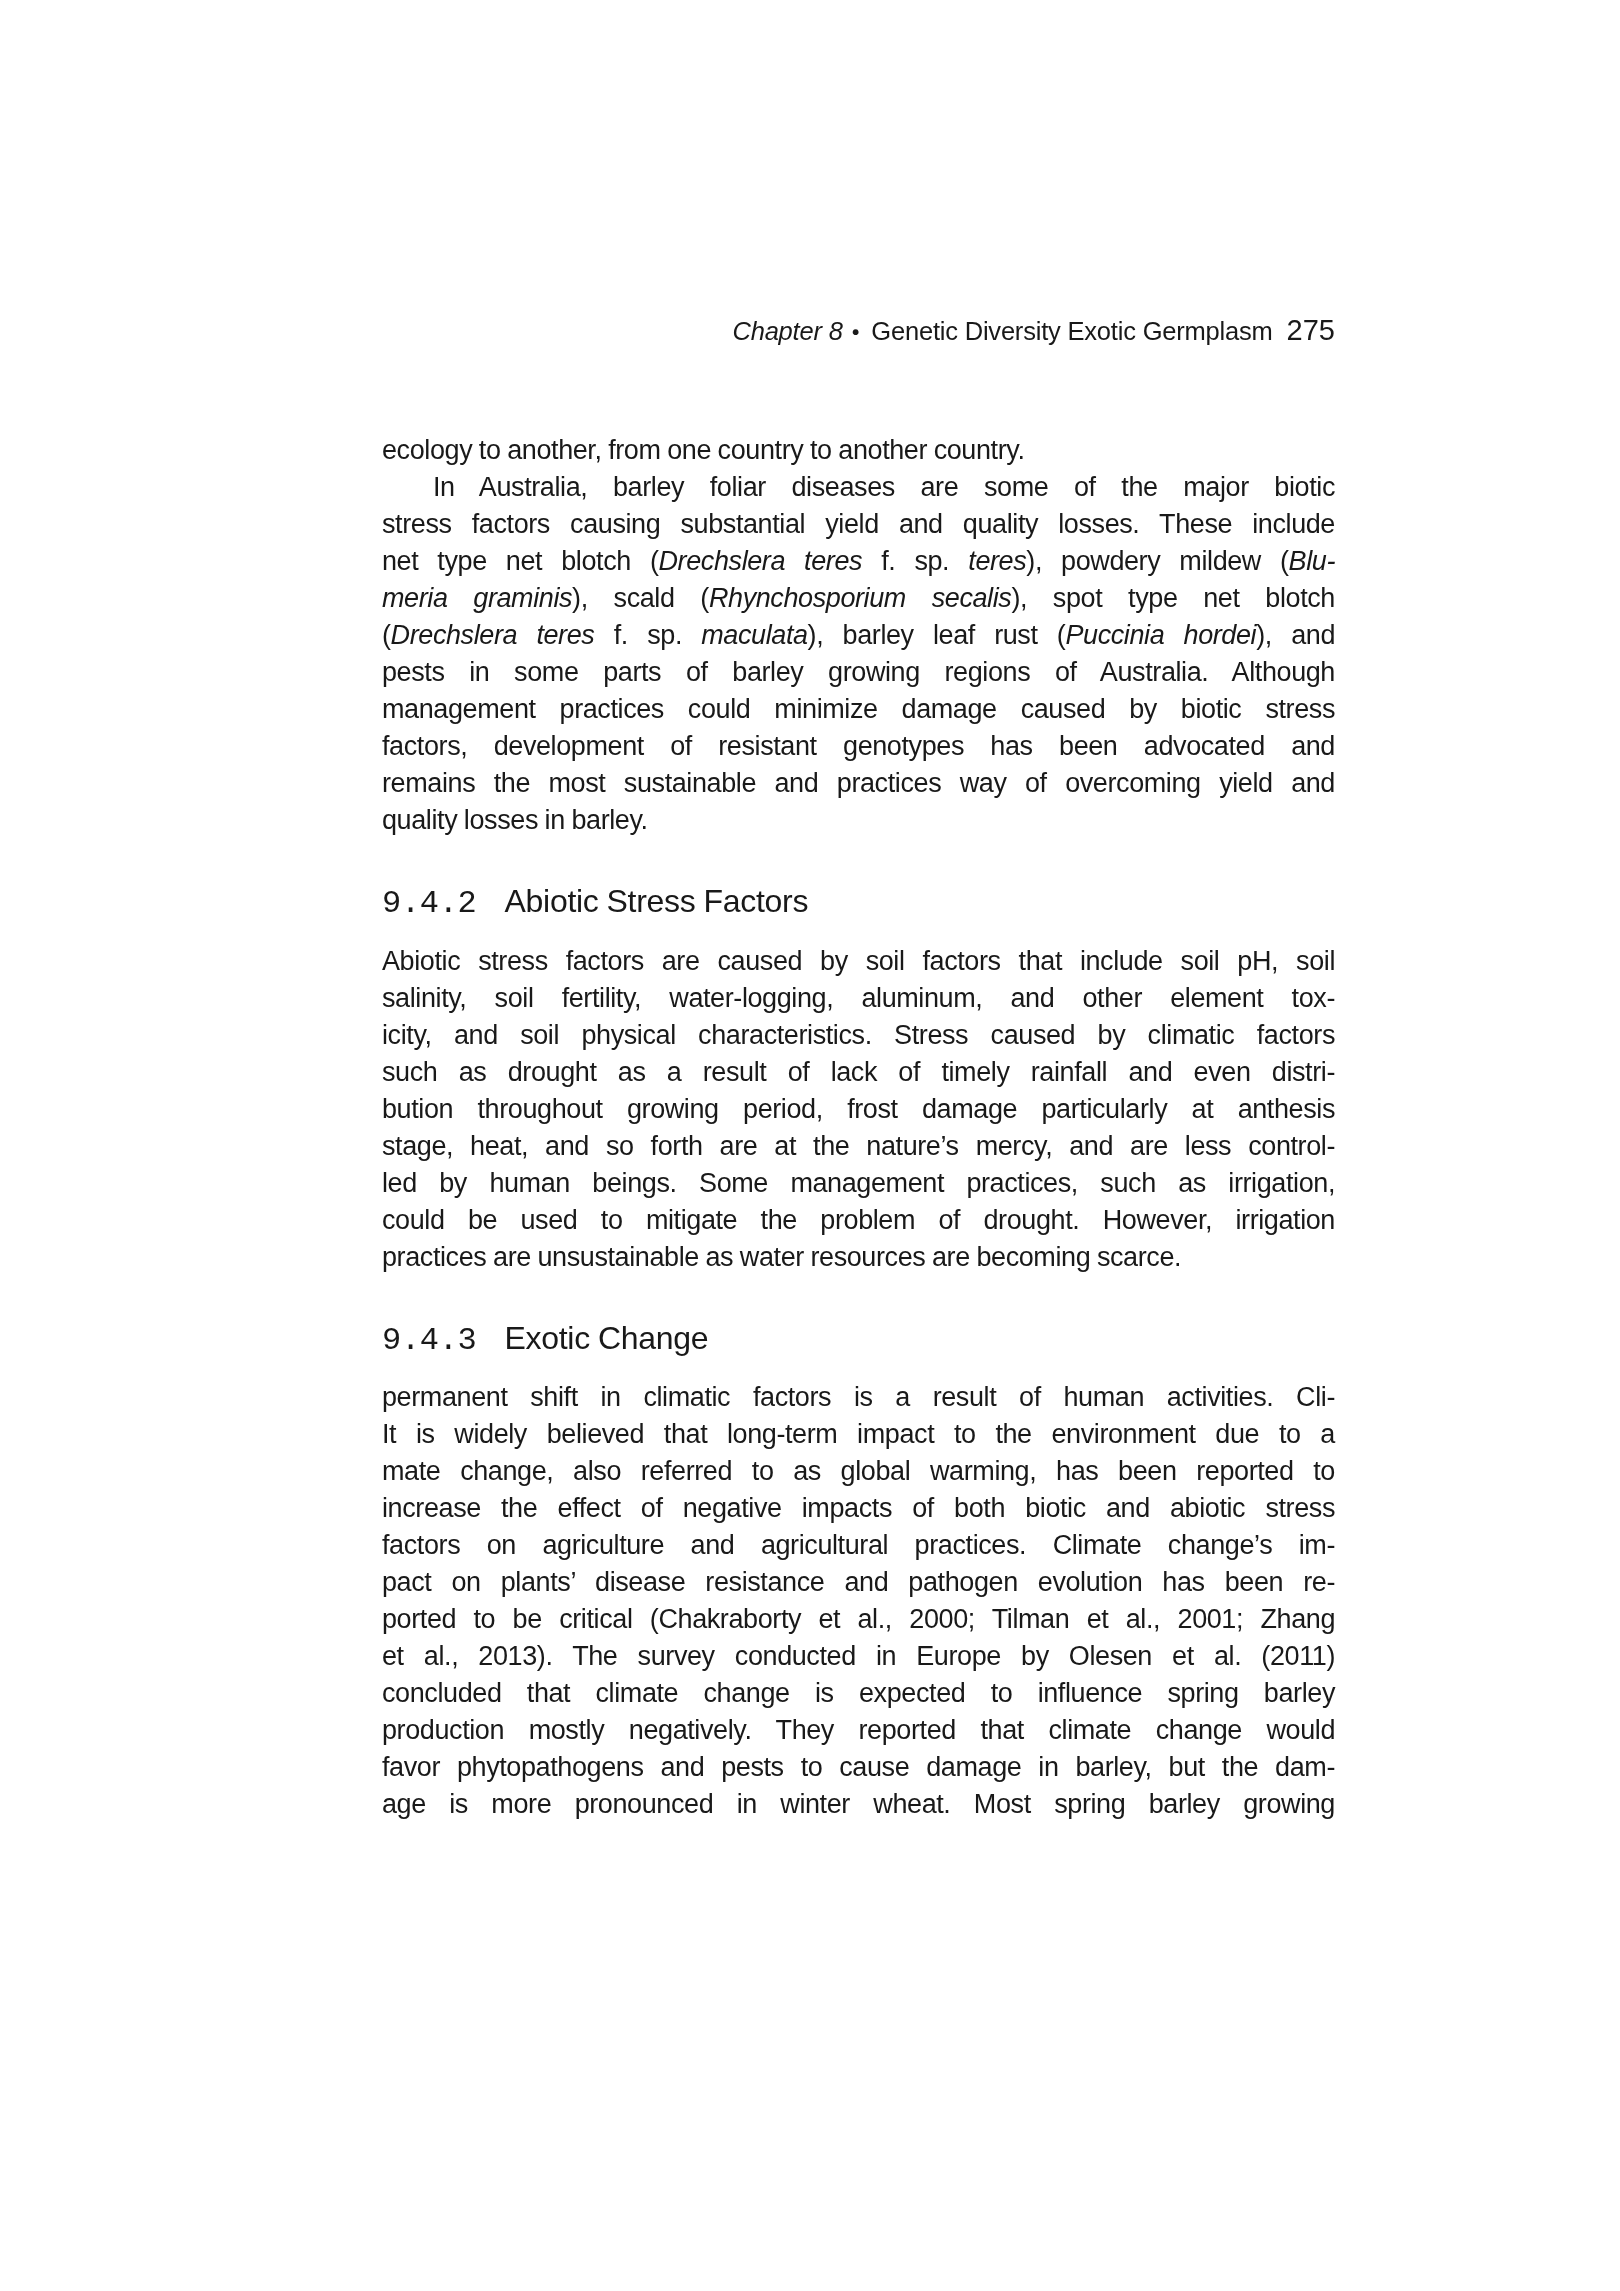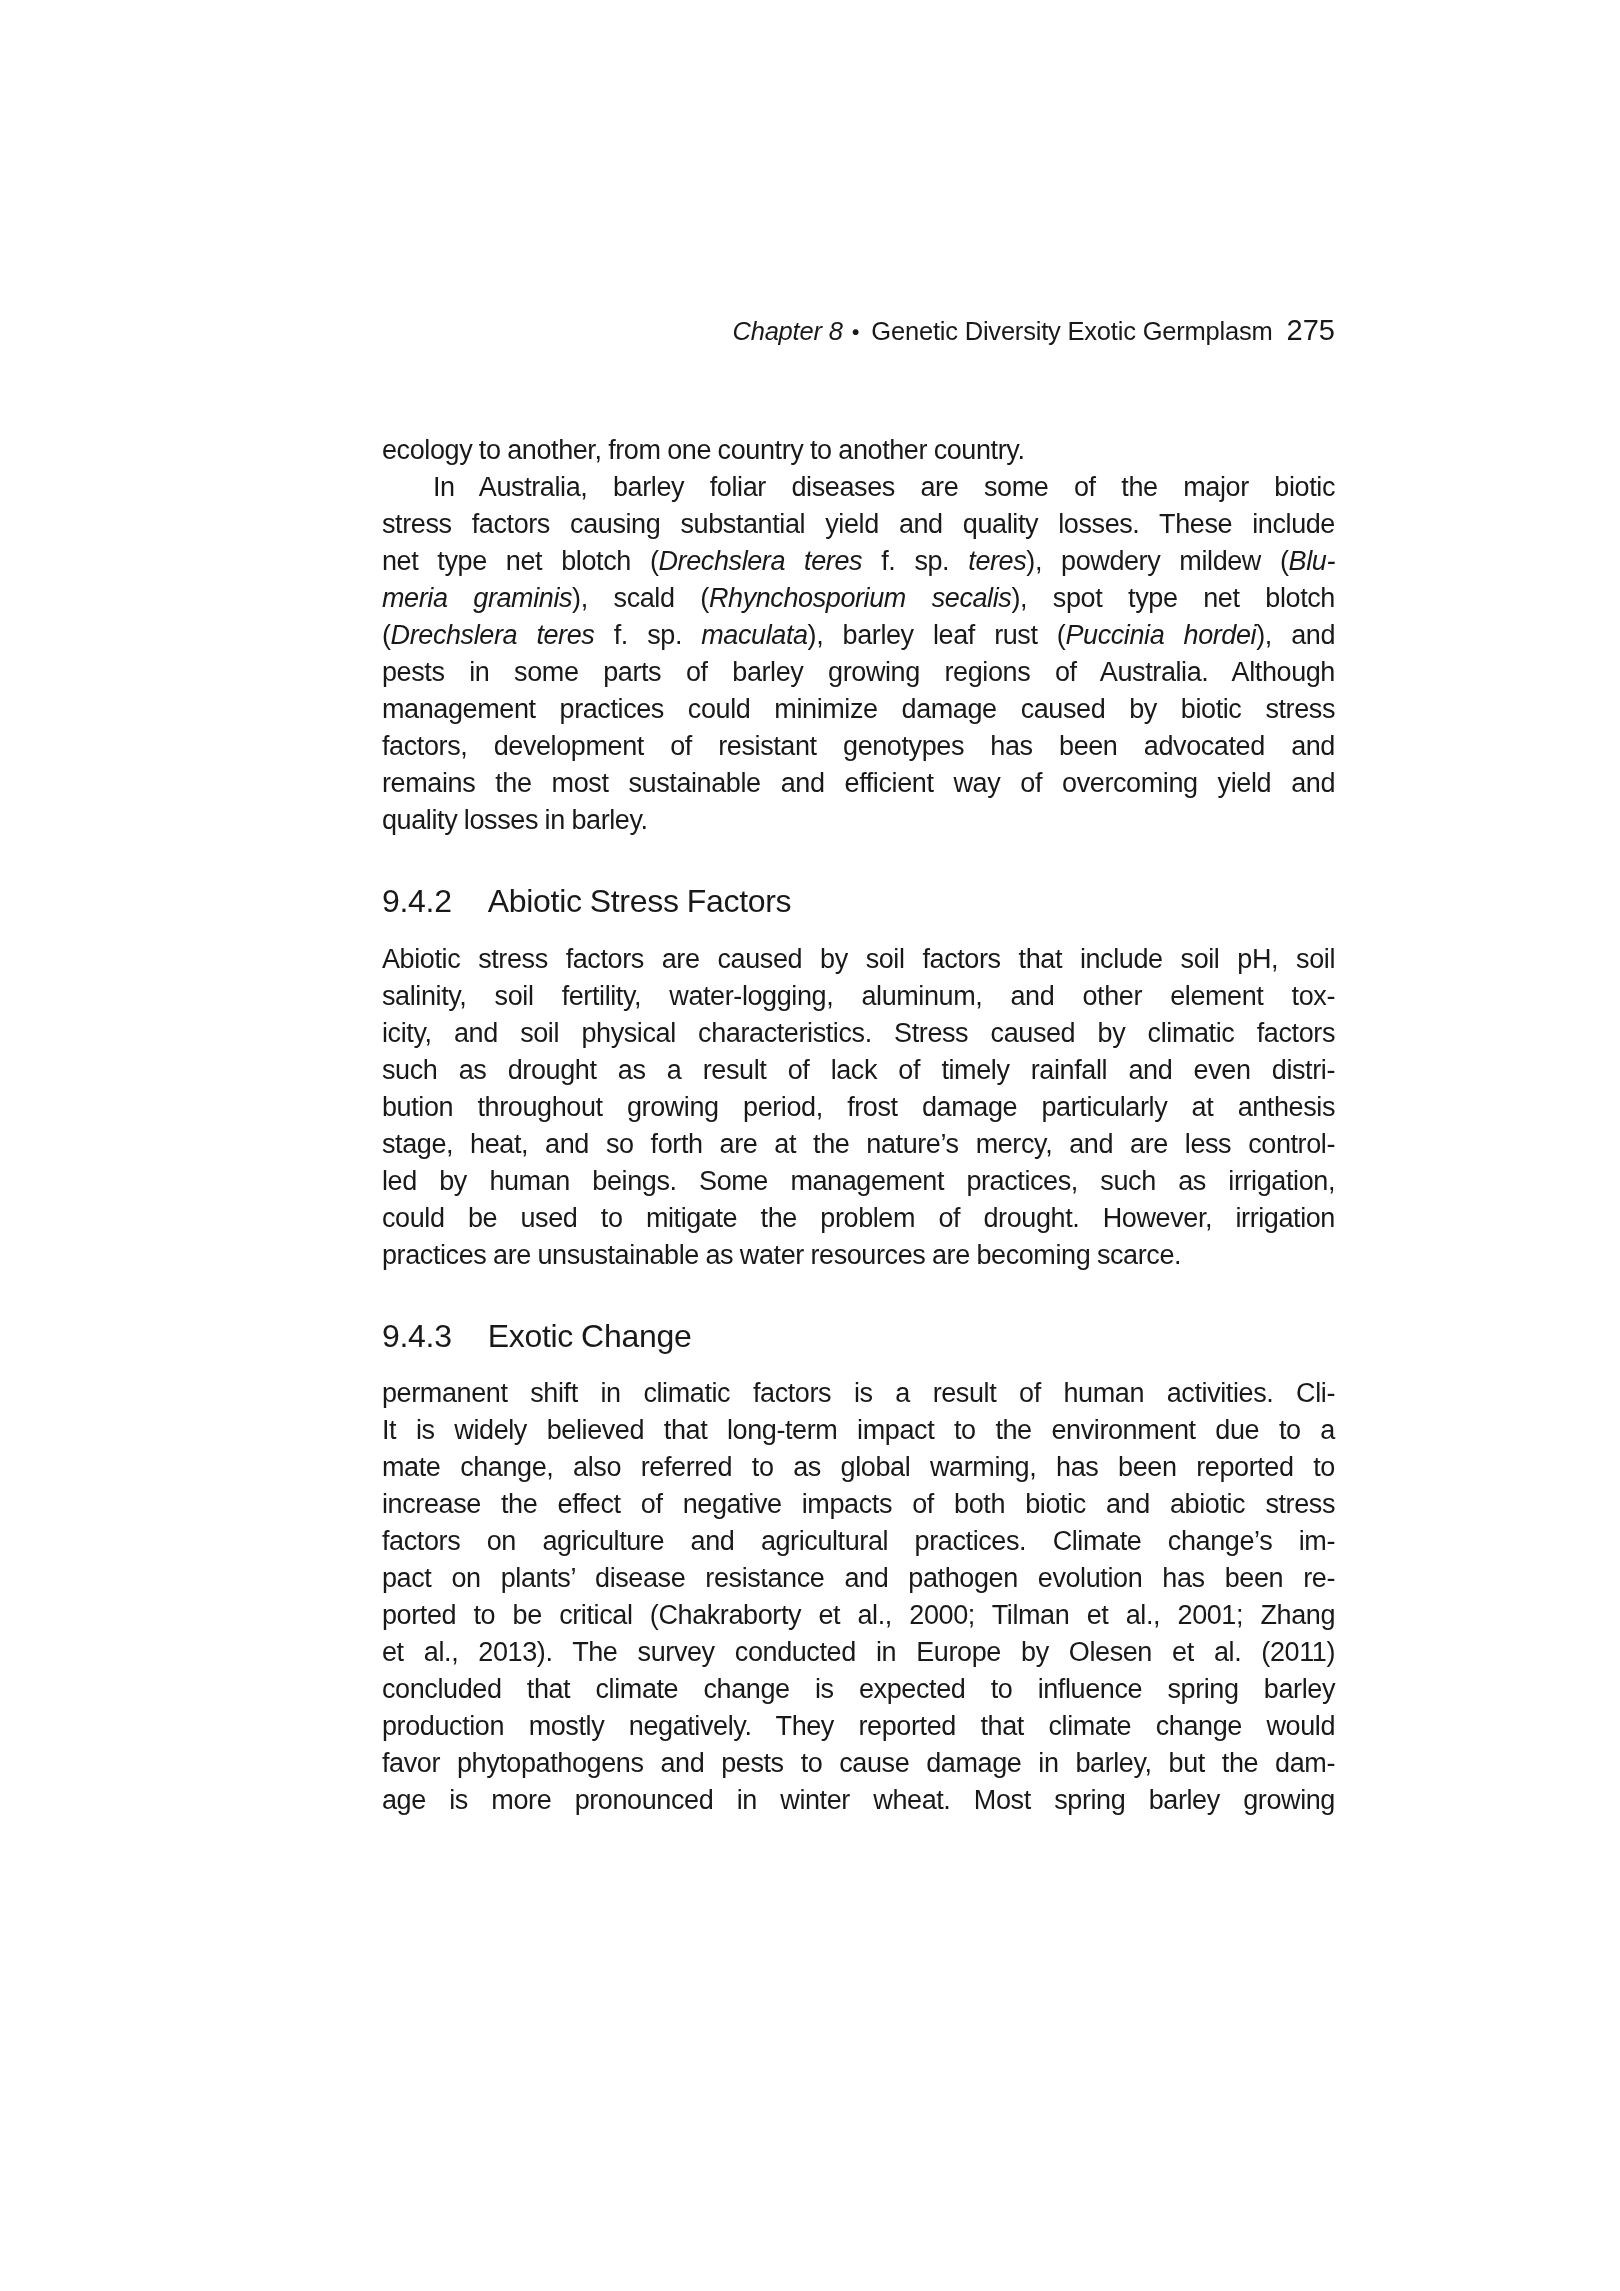--- a/index.html
+++ b/index.html
@@ -61,21 +61,21 @@
   }
   .line.indent { text-indent: 51px; }
   .line i { font-style: italic; }
   .sec {
     font-size: 32px;
     font-weight: 400;
     letter-spacing: -0.3px;
     line-height: 43px;
     margin: 41px 0 17.6px 0;
   }
-  .sec .num { margin-right: 36px; }
+  .sec .num { margin-right: 28px; font-family: Liberation Mono, monospace; }
 </style>
 </head>
 <body>
 
 <div class="page">
 
   <div class="running-header">
     <span class="chap">Chapter 8</span><span class="bullet">●</span><span class="btitle">Genetic Diversity Exotic Germplasm</span><span class="pageno">275</span>
   </div>
 
@@ -85,21 +85,21 @@
       </div>
       <div class="para">
         <div class="line indent"><span>In Australia, barley foliar diseases are some of the major biotic</span></div>
         <div class="line"><span>stress factors causing substantial yield and quality losses. These include</span></div>
         <div class="line"><span>net type net blotch (</span><i>Drechslera teres</i><span> f. sp. </span><i>teres</i><span>), powdery mildew (</span><i>Blu-</i></div>
         <div class="line"><i>meria graminis</i><span>), scald (</span><i>Rhynchosporium secalis</i><span>), spot type net blotch</span></div>
         <div class="line"><span>(</span><i>Drechslera teres</i><span> f. sp. </span><i>maculata</i><span>), barley leaf rust (</span><i>Puccinia hordei</i><span>), and</span></div>
         <div class="line"><span>pests in some parts of barley growing regions of Australia. Although</span></div>
         <div class="line"><span>management practices could minimize damage caused by biotic stress</span></div>
         <div class="line"><span>factors, development of resistant genotypes has been advocated and</span></div>
-        <div class="line"><span>remains the most sustainable and efficient way of overcoming yield and</span></div>
+        <div class="line"><span>remains the most sustainable and practices way of overcoming yield and</span></div>
         <div class="line flush"><span>quality losses in barley.</span></div>
       </div>
       <h2 class="sec"><span class="num">9.4.2</span><span>Abiotic Stress Factors</span></h2>
       <div class="para">
         <div class="line"><span>Abiotic stress factors are caused by soil factors that include soil pH, soil</span></div>
         <div class="line"><span>salinity, soil fertility, water-logging, aluminum, and other element tox-</span></div>
         <div class="line"><span>icity, and soil physical characteristics. Stress caused by climatic factors</span></div>
         <div class="line"><span>such as drought as a result of lack of timely rainfall and even distri-</span></div>
         <div class="line"><span>bution throughout growing period, frost damage particularly at anthesis</span></div>
         <div class="line"><span>stage, heat, and so forth are at the nature’s mercy, and are less control-</span></div>

